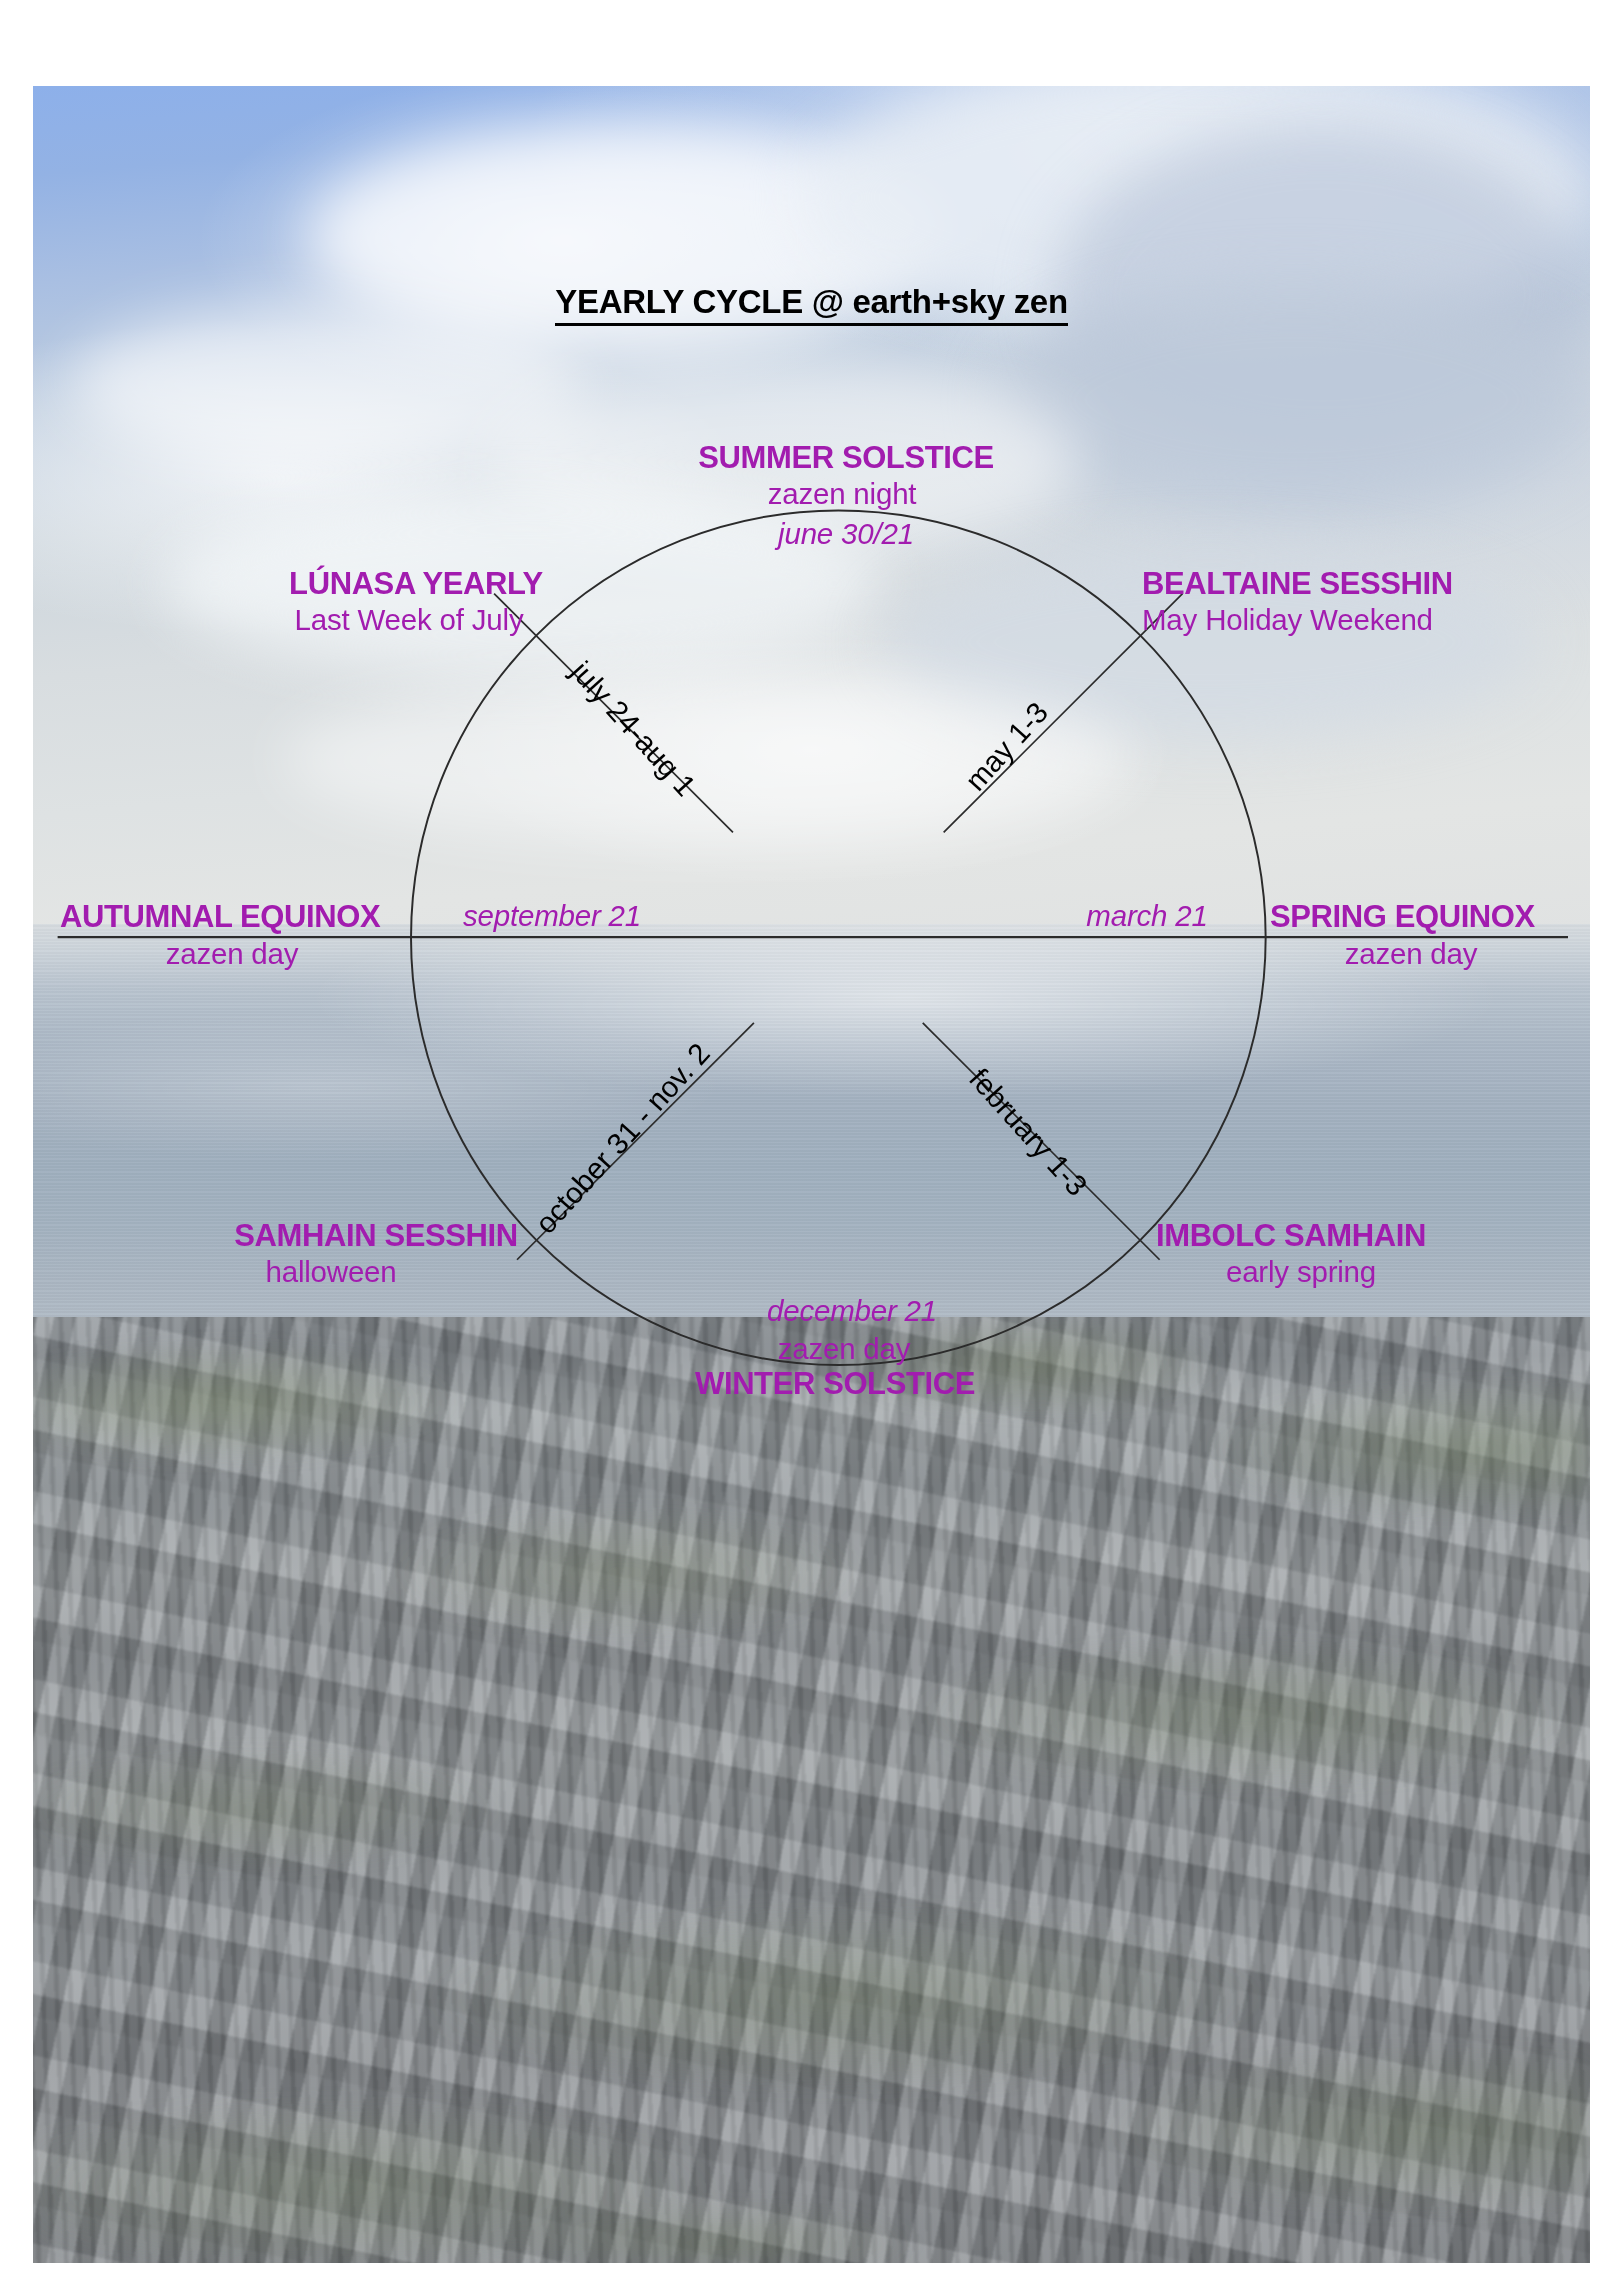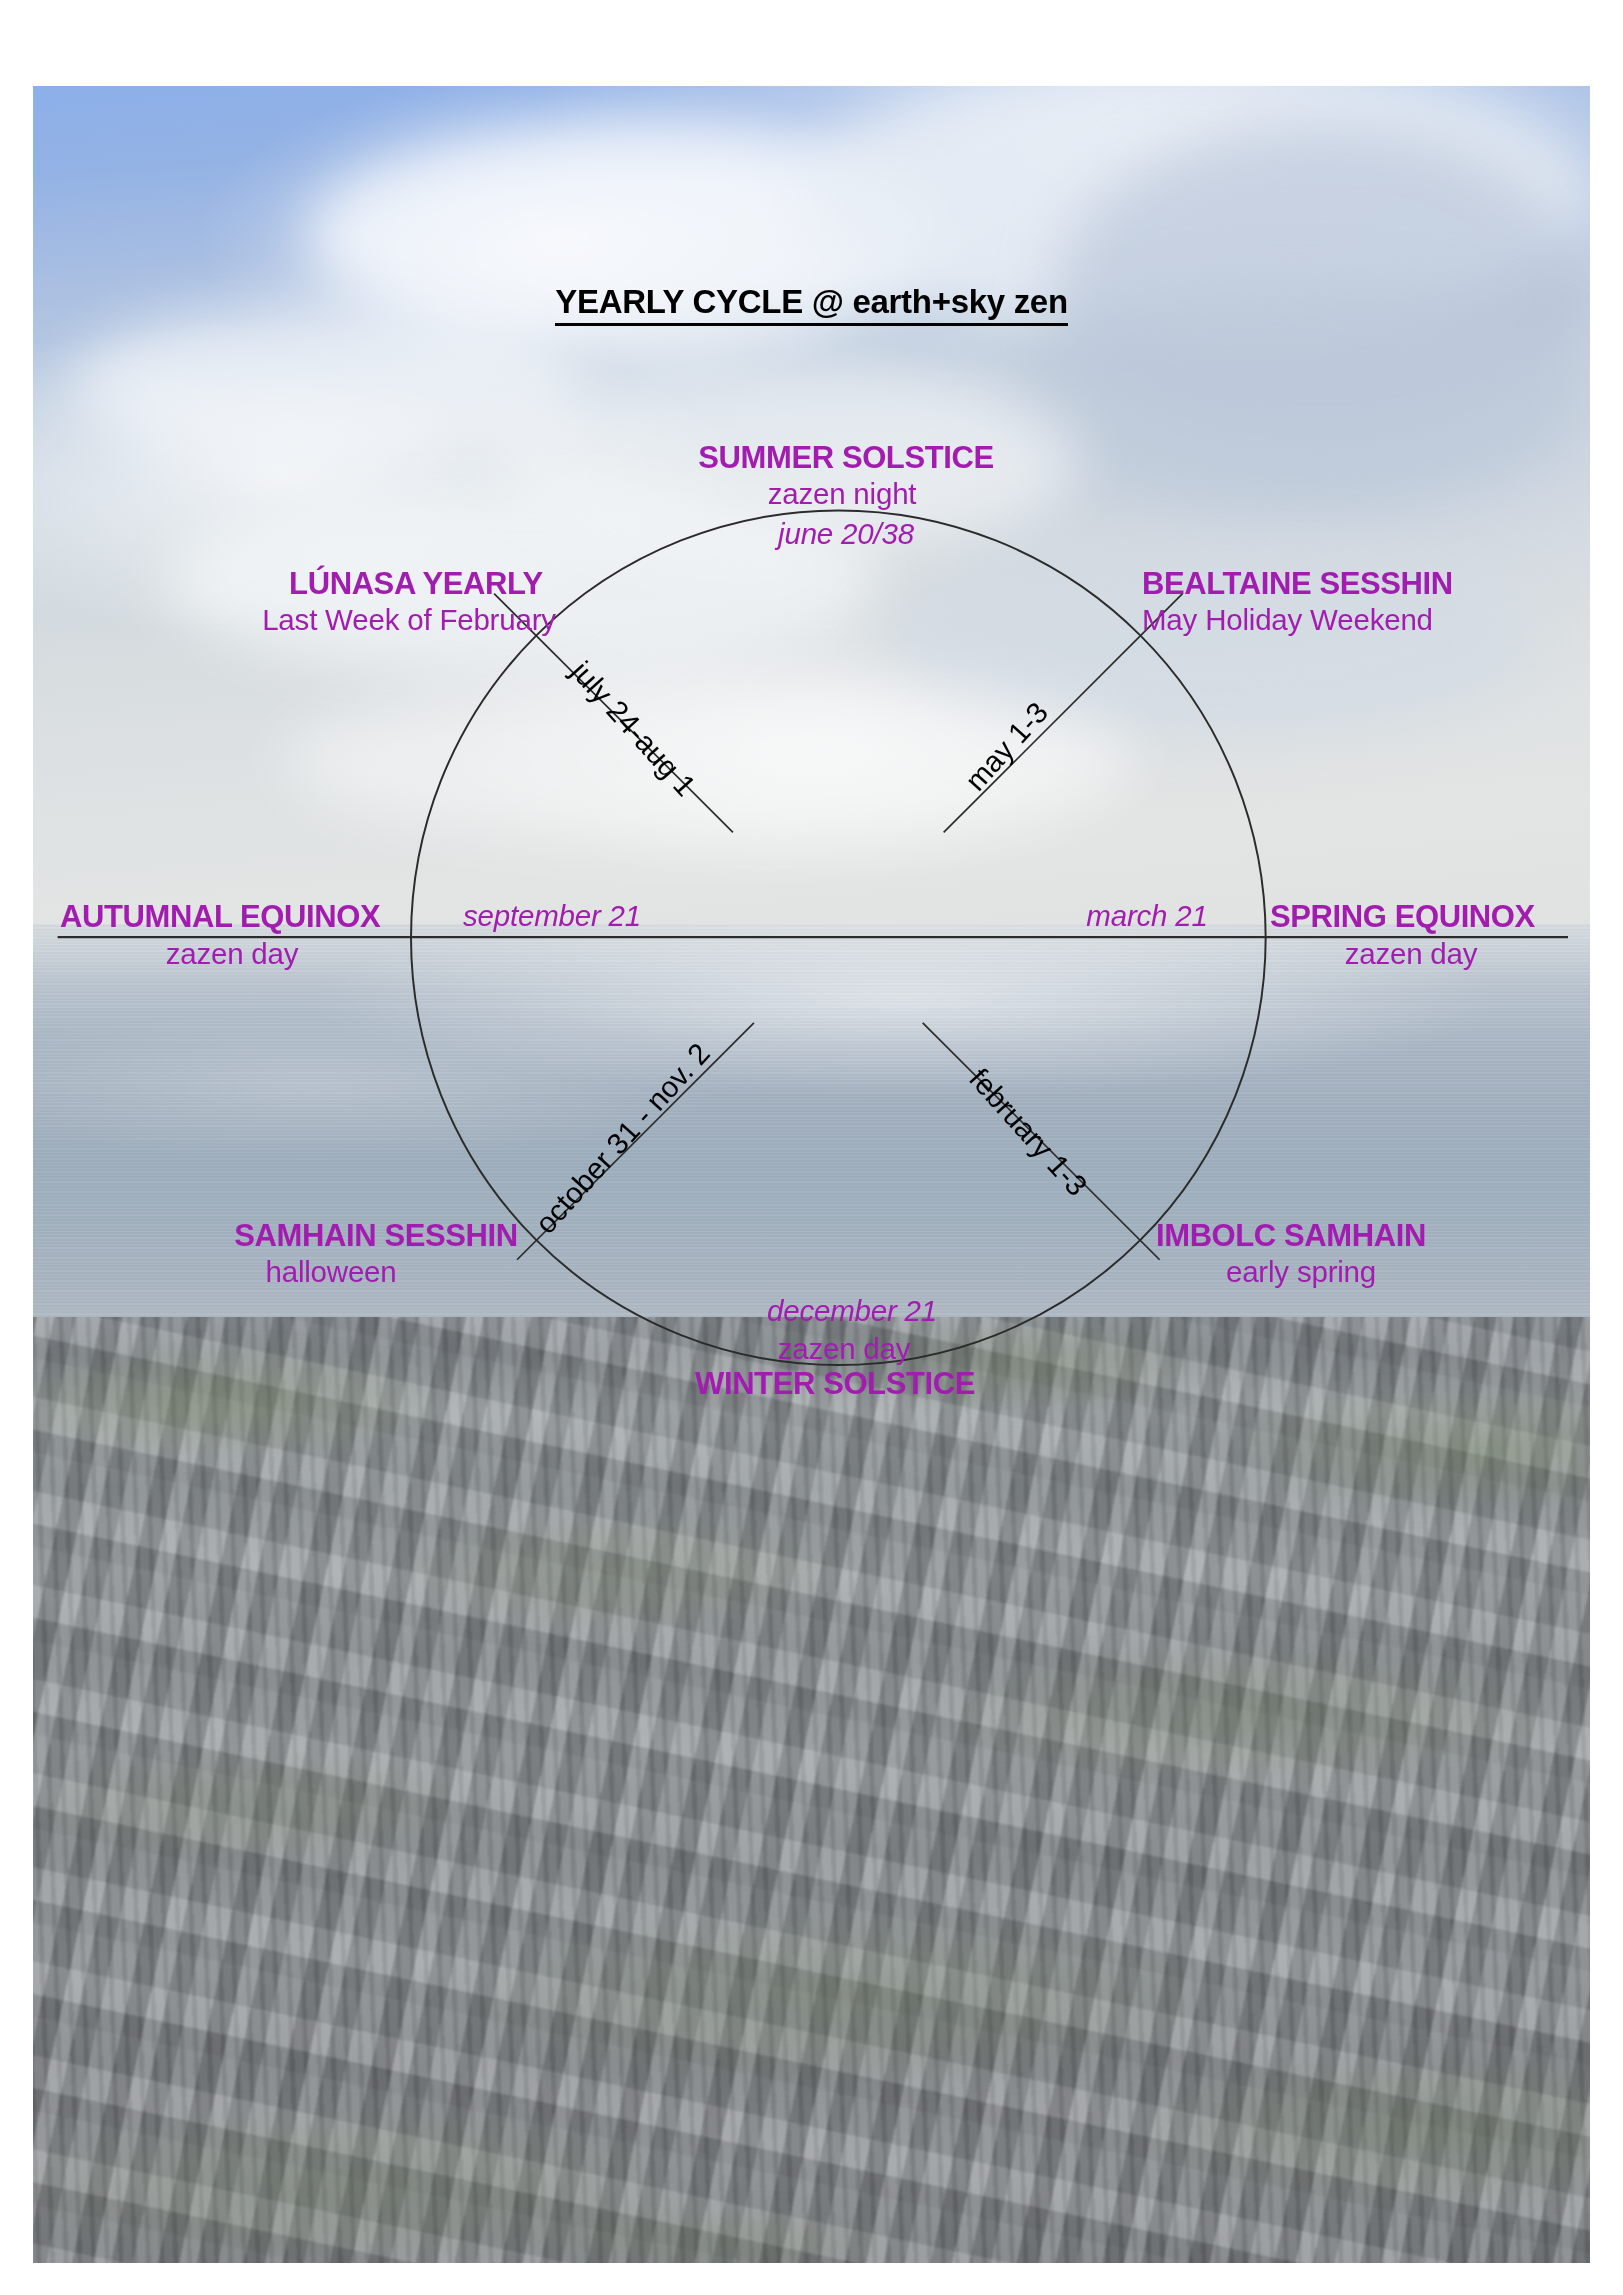--- a/index.html
+++ b/index.html
@@ -226,24 +226,24 @@
     <line x1="790" y1="1925" x2="1152" y2="1563" stroke="#2b2b2b" stroke-width="2.6"></line>
     <line x1="1772" y1="1925" x2="1410" y2="1563" stroke="#2b2b2b" stroke-width="2.6"></line>
   </svg>
 
   <div class="title hit">
     <span>YEARLY CYCLE @ earth+sky zen</span>
   </div>
 
   <div class="lbl major ctr hit" style="left:846px; top:441px;">SUMMER SOLSTICE</div>
   <div class="lbl minor ctr hit" style="left:842px; top:477px;">zazen night</div>
-  <div class="lbl date ctr hit" style="left:846px; top:517px;">june 20/38</div>
+  <div class="lbl date ctr hit" style="left:846px; top:517px;">june 30/21</div>
 
   <div class="lbl major ctr hit" style="left:416px; top:567px;">LÚNASA YEARLY</div>
-  <div class="lbl minor ctr hit" style="left:409px; top:603px;">Last Week of February</div>
+  <div class="lbl minor ctr hit" style="left:409px; top:603px;">Last Week of July</div>
   <div class="rot-label hit" style="left:577px; top:649px; transform:rotate(48deg);">july 24-aug 1</div>
 
   <div class="lbl major lft hit" style="left:1142px; top:567px;">BEALTAINE SESSHIN</div>
   <div class="lbl minor lft hit" style="left:1142px; top:603px;">May Holiday Weekend</div>
   <div class="rot-label hit" style="left:971px; top:769px; transform:rotate(-48deg);">may 1-3</div>
 
   <div class="lbl major lft hit" style="left:60px; top:900px;">AUTUMNAL EQUINOX</div>
   <div class="lbl minor ctr hit" style="left:232px; top:937px;">zazen day</div>
   <div class="lbl date ctr hit" style="left:552px; top:899px;">september 21</div>
 

